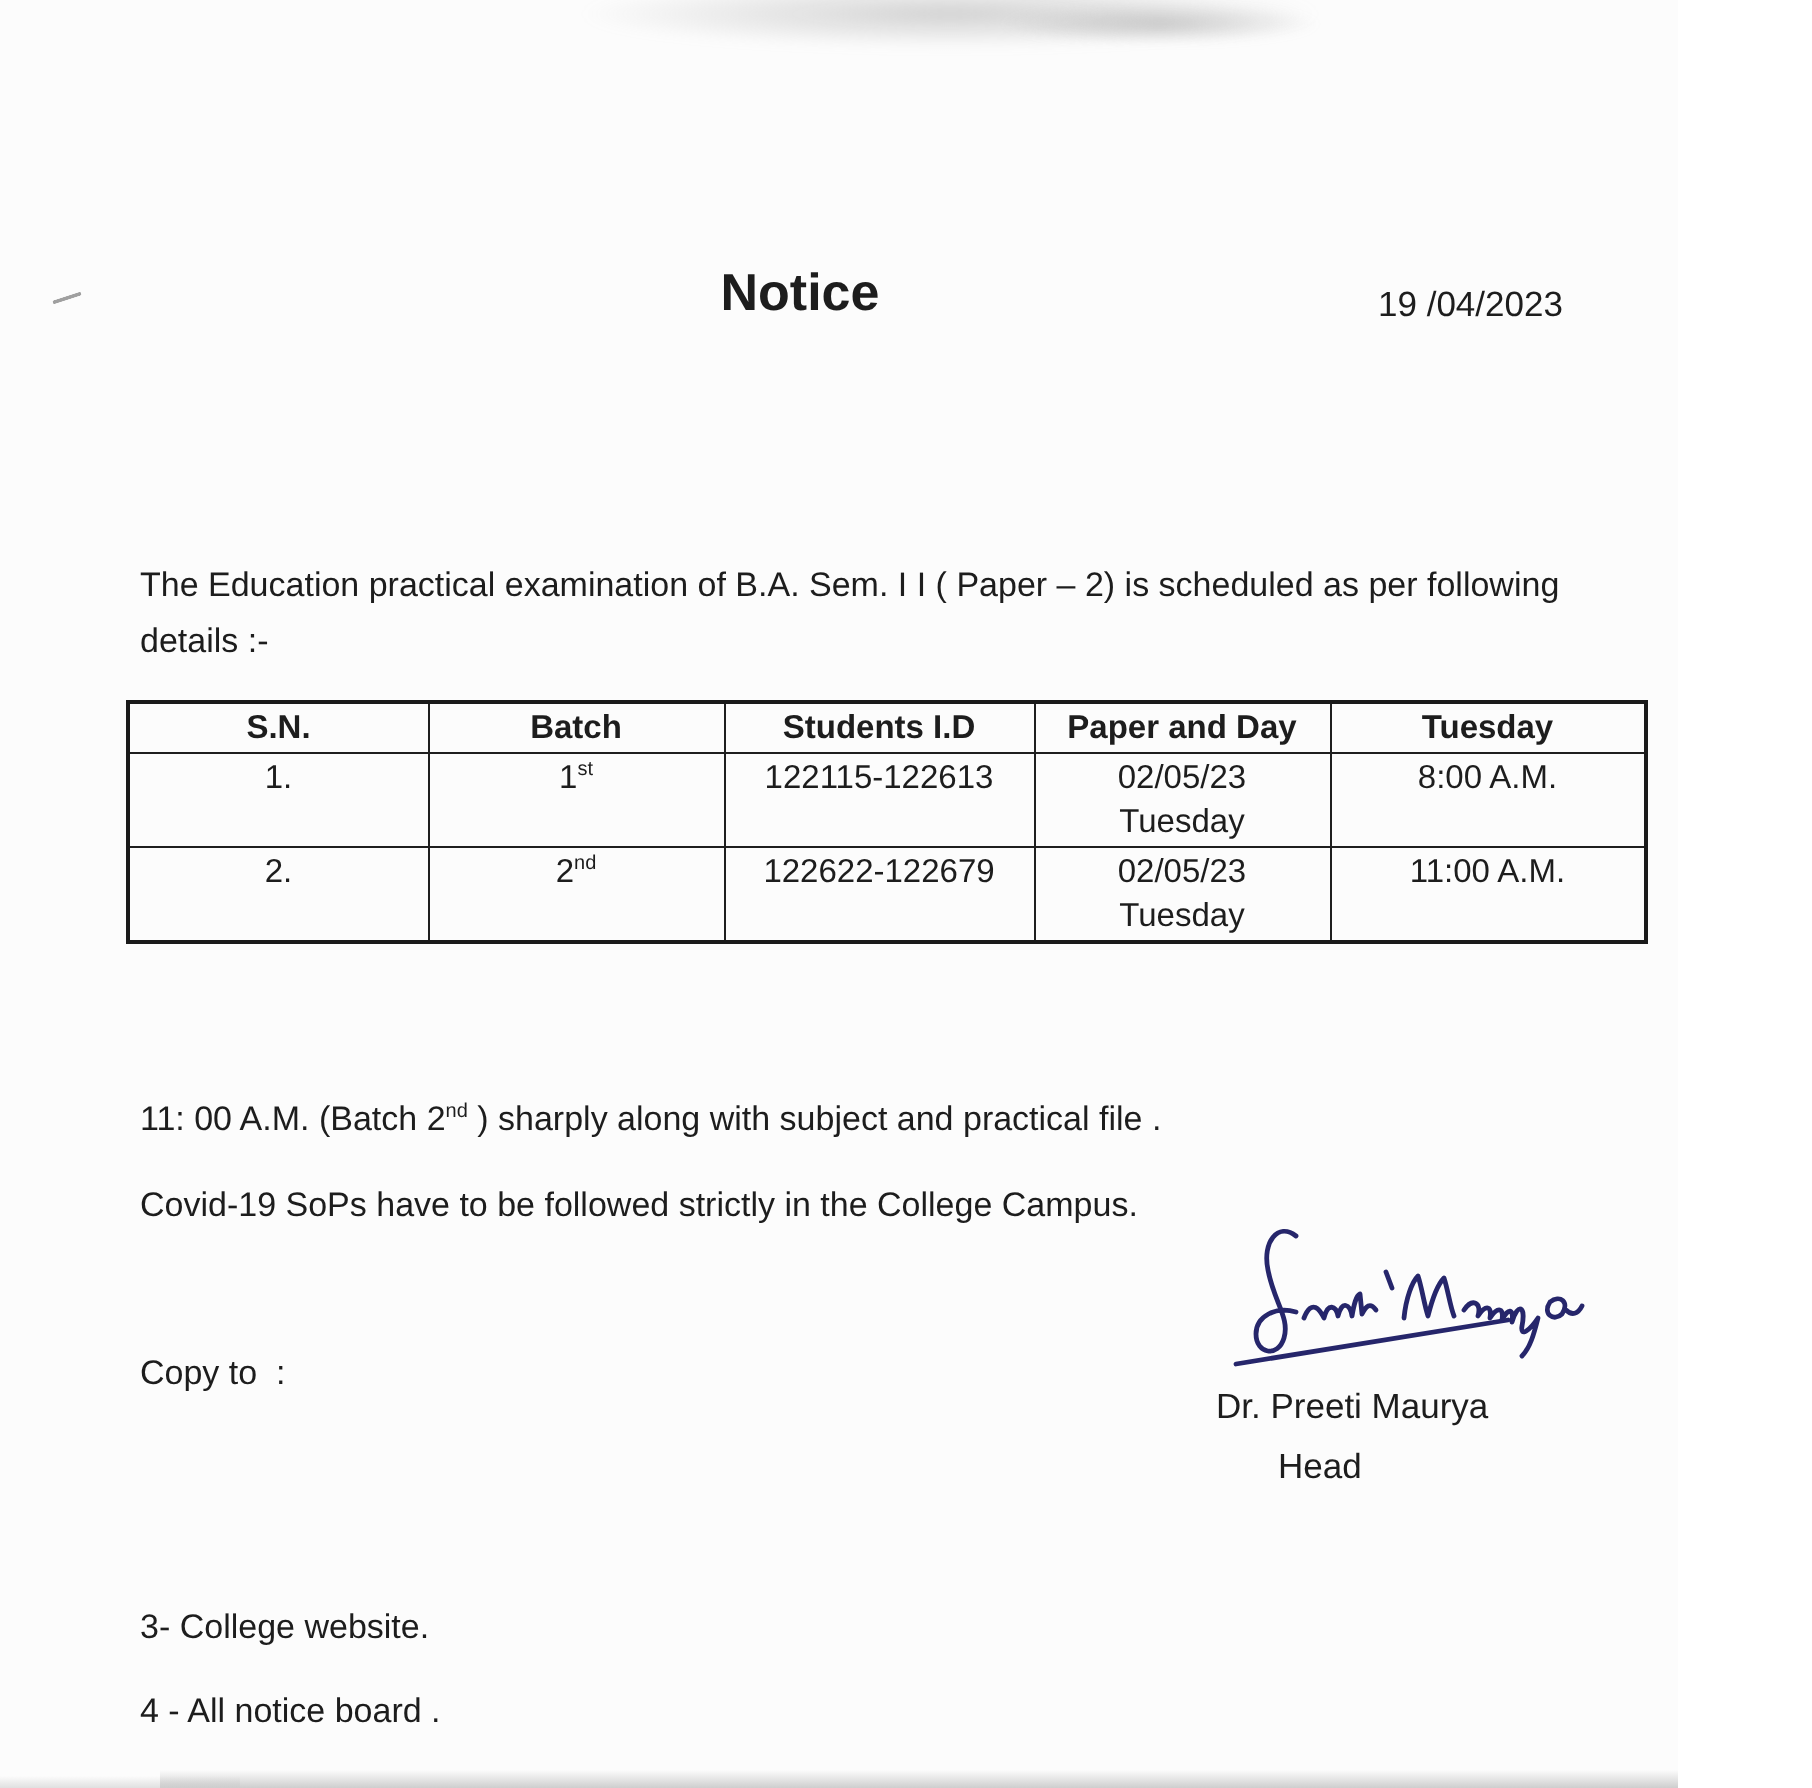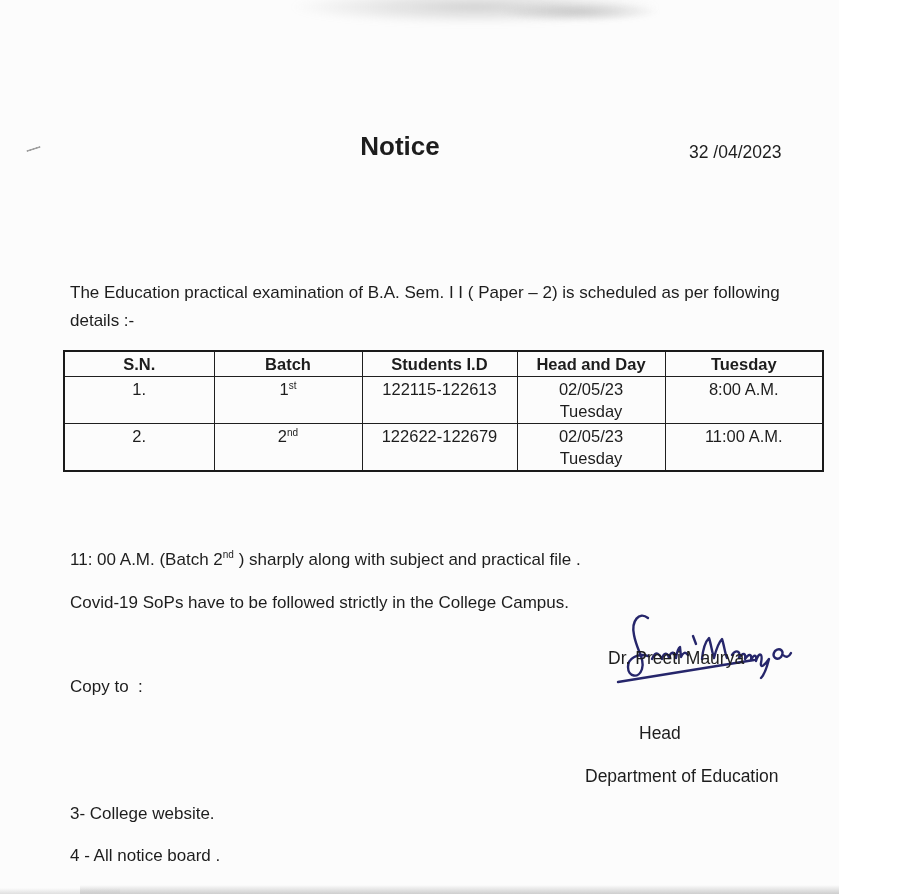--- a/index.html
+++ b/index.html
@@ -51,21 +51,21 @@
   sup { font-size: 10px; line-height: 0; }
 
   
   .note { left: 70px; font-size: 17px; }
   .note-1 { top: 507px; }
   .note-2 { top: 550px; }
   .note-3 { top: 593px; }
 
   
   .signature-svg { left: 598px; top: 610px; width: 212px; height: 78px; }
-  .signer-name { left: 608px; top: 648px; font-size: 17.5px; }
+  .signer-name { left: 608px; top: 693px; font-size: 17.5px; }
   .signer-role { left: 639px; top: 723px; font-size: 17.5px; }
   .signer-dept { left: 585px; top: 766px; font-size: 17.5px; }
 
   
   .copy-label { left: 70px; top: 677px; font-size: 17px; }
   .copy-item { left: 70px; font-size: 17px; }
   .copy-item-0 { top: 720px; }
   .copy-item-1 { top: 762px; }
   .copy-item-2 { top: 804px; }
   .copy-item-3 { top: 846px; }
@@ -100,40 +100,40 @@
 </head>
 <body>
 
 <div class="page">
 
   <div class="abs smudge-top-a"></div>
   <div class="abs smudge-top-b"></div>
   <div class="abs pencil-mark"></div>
 
   <div class="abs doc-title">Notice</div>
-  <div class="abs doc-date">32 /04/2023</div>
+  <div class="abs doc-date">19 /04/2023</div>
 
   <div class="abs intro-line intro-line-1">The Education practical examination of B.A. Sem. I I ( Paper – 2) is scheduled as per following</div>
   <div class="abs intro-line intro-line-2">details :-</div>
 
   <div class="abs table-wrap">
     <table class="exam">
       <colgroup>
         <col style="width:150px">
           <col style="width:148px">
           <col style="width:155px">
           <col style="width:148px">
           <col style="width:158px">
       </colgroup>
       <thead>
         <tr>
           <th>S.N.</th>
           <th>Batch</th>
           <th>Students I.D</th>
-          <th>Head and Day</th>
+          <th>Paper and Day</th>
           <th>Tuesday</th>
         </tr>
       </thead>
       <tbody>
         <tr class="data-row">
           <td>1.</td>
           <td><span>1</span><sup>st</sup></td>
           <td>122115-122613</td>
           <td>
             <div>02/05/23</div>
@@ -164,21 +164,20 @@
       <path d="M 54,49 C 58,39 62,45 64,49 C 66,41 70,43 71,48 C 73,40 77,42 78,48 C 79,42 80,38 82,37 L 83,47 C 85,43 87,41 90,45"></path>
       <path d="M 95,26 L 98,34"></path>
       <path d="M 104,49 C 105,39 108,31 111,28 C 113,34 114,42 116,48 C 118,40 121,32 124,29 C 126,35 127,43 129,48"></path>
       <path d="M 134,45 C 138,39 143,41 141,48 C 145,42 148,43 147,49 C 151,43 154,44 153,50 C 156,44 159,44 158,51 C 161,41 165,43 163,53 C 162,59 167,55 171,49 C 169,57 167,64 163,68"></path>
       <path d="M 177,41 C 182,37 187,41 183,47 C 179,51 173,47 177,41 M 185,45 C 188,48 191,47 193,43"></path>
       <path d="M 20,72 L 156,50"></path>
     </g>
   </svg>
   <div class="abs signer-name">Dr. Preeti Maurya</div>
   <div class="abs signer-role">Head</div>
-  <div class="abs signer-dept">Department of Education</div>
 
   <div class="abs copy-label keep-space">Copy to  :</div>
   <div class="abs copy-item copy-item-2">3- College website.</div>
   <div class="abs copy-item copy-item-3">4 - All notice board .</div>
 
   <div class="abs bottom-shadow"></div>
   <div class="abs bottom-shadow-left"></div>
 
 </div>
 

